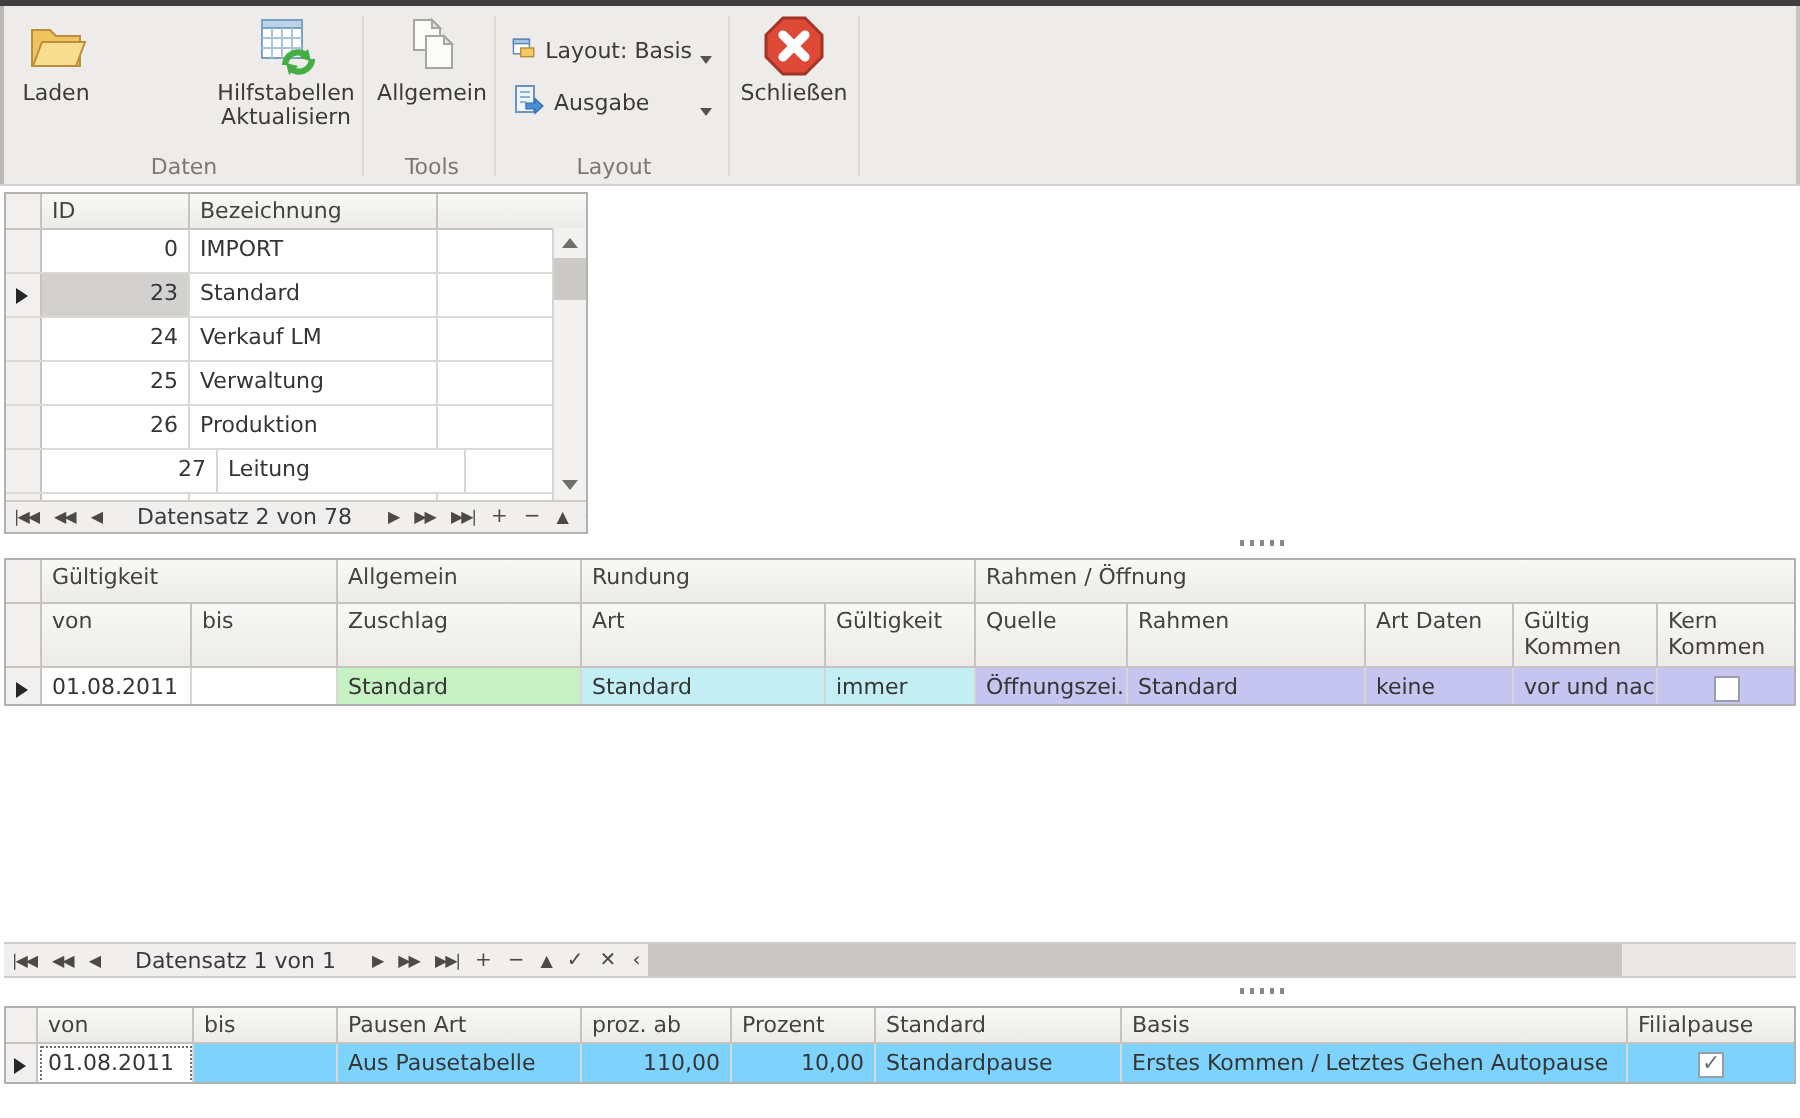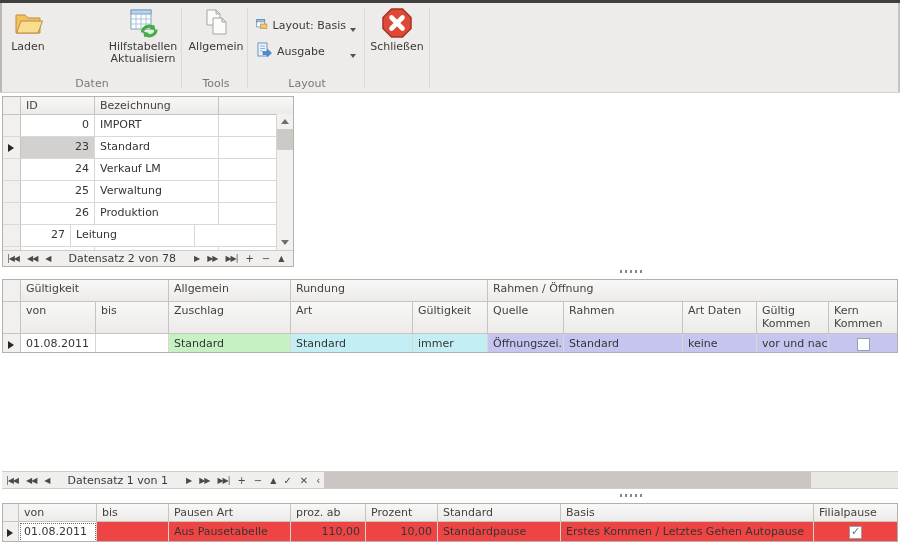--- a/index.html
+++ b/index.html
@@ -36,21 +36,21 @@
   .dc{box-sizing:border-box;border-right:1px solid #d9d7d4;padding:3px 5px;overflow:hidden;
       white-space:nowrap;line-height:14px;color:#353535}
   .num{text-align:right}
   .ind{background:#f1f0ee;border-right:1px solid #c7c4c0;position:relative;flex:none}
   .row-arrow{position:absolute;left:5px;top:50%;margin-top:-4px;width:0;height:0;
              border-left:6px solid #262626;border-top:4px solid transparent;border-bottom:4px solid transparent}
   .sel-gray{background:#d3d1d0}
   .cell-green{background:#c6f2c3}
   .cell-cyan{background:#c3eff4}
   .cell-lav{background:#c6c5f0}
-  .cell-blue{background:#ef4444}
+  .cell-blue{background:#7dd3fc}
   .focus-dotted{outline:1px dotted #6a6a6a;outline-offset:-2px}
   .cb{width:13px;height:13px;box-sizing:border-box;background:#fff;border:1px solid #97a0a8;
       margin:0 auto;position:relative}
   .cb.checked::after{content:"✓";position:absolute;left:1px;top:-2px;font-size:11px;color:#67727a}
 
   
   .navbar{position:absolute;background:#f0efed;border-top:1px solid #d0cdc9;display:flex;
           align-items:center;box-sizing:border-box}
   .nsym{font-size:8px;color:#4c4a46;padding:0 4px;letter-spacing:-1px;white-space:nowrap;cursor:default}
   .nsym.big{font-size:10px;letter-spacing:0}
@@ -189,21 +189,21 @@
     <div class="dc" style="width:58px;border-right:none"></div>
   </div>
   <div class="drow" style="height:21px">
     <div class="dc ind" style="width:18px"></div>
     <div class="dc num" style="width:74px">26</div>
     <div class="dc" style="width:124px">Produktion</div>
     <div class="dc" style="width:58px;border-right:none"></div>
   </div>
   <div class="drow" style="height:21px">
     <div class="dc ind" style="width:18px"></div>
-    <div class="dc num" style="width:50px">27</div>
+    <div class="dc num" style="width:88px">27</div>
     <div class="dc" style="width:124px">Leitung</div>
     <div class="dc" style="width:58px;border-right:none"></div>
   </div>
   <div class="drow" style="height:21px">
     <div class="dc ind" style="width:18px"></div>
     <div class="dc num" style="width:74px">20087</div>
     <div class="dc" style="width:124px">Logistik</div>
     <div class="dc" style="width:58px;border-right:none"></div>
   </div>
 

